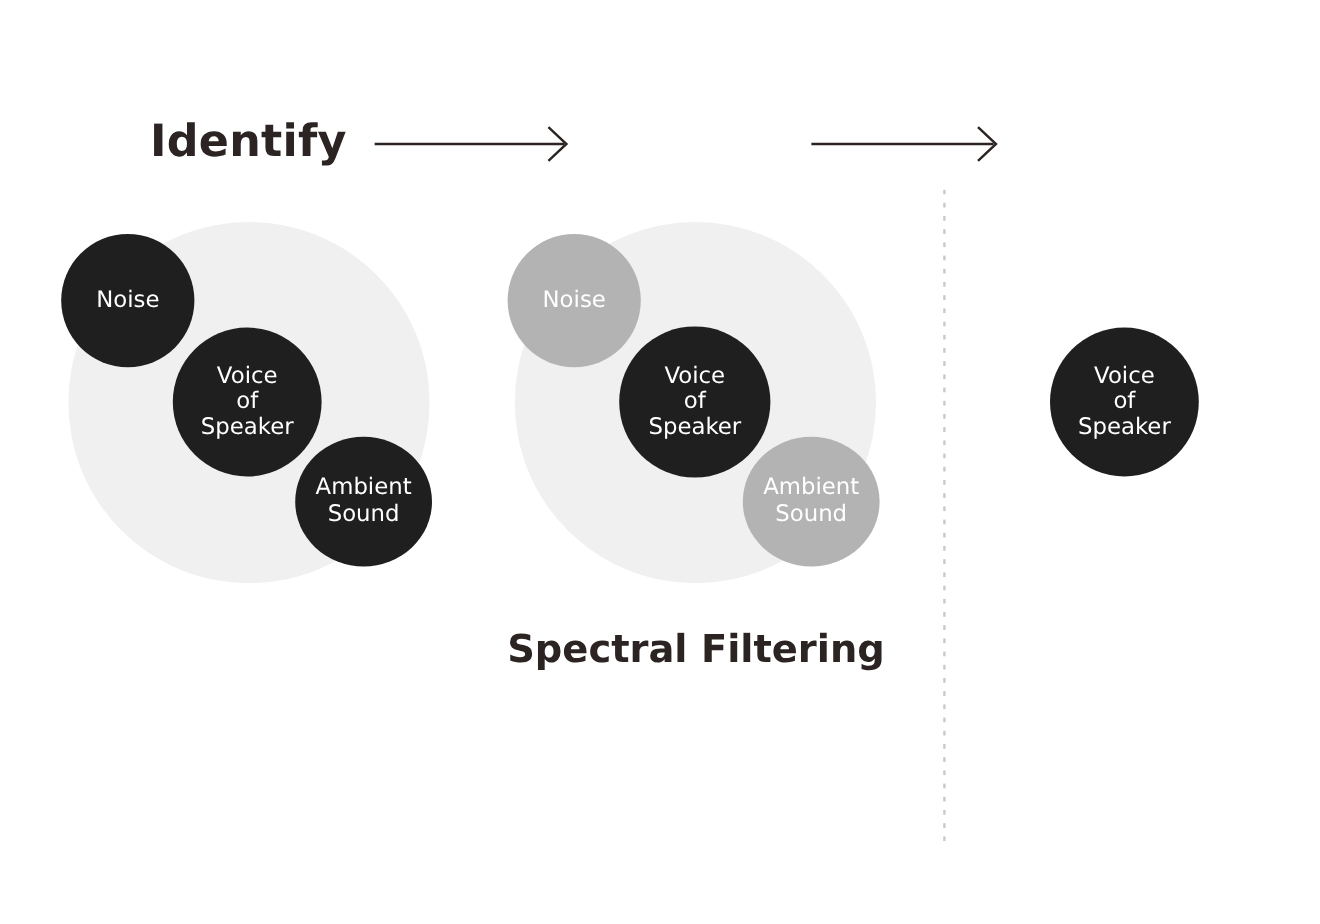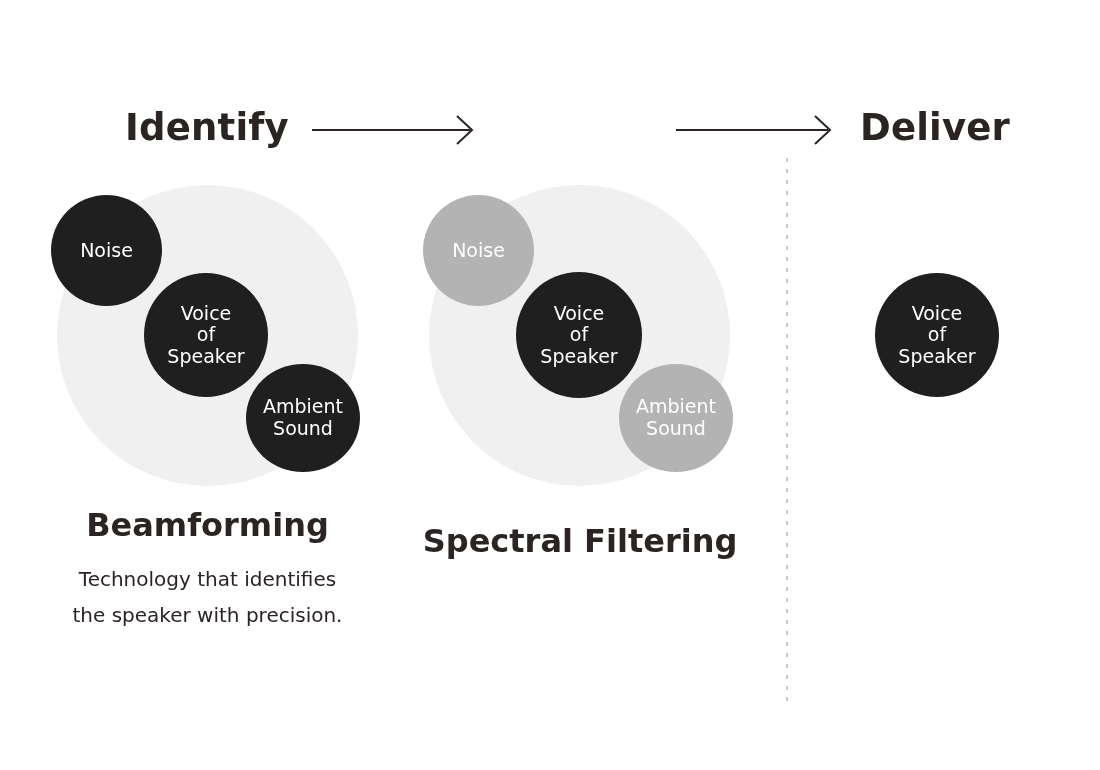--- a/index.html
+++ b/index.html
@@ -17,21 +17,21 @@
   }
   .stage {
     position: absolute;
     inset: 0;
   }
 
   
   .header-row {
     position: absolute;
     left: 0;
-    top: 96px;
+    top: 86px;
     width: 1100px;
     height: 64px;
     text-decoration: underline;
   }
   .phase-label {
     position: absolute;
     font-size: 37px;
     font-weight: bold;
     letter-spacing: 0.2px;
     line-height: 64px;
@@ -163,21 +163,20 @@
     </div>
 
 
     <div class="arrow" id="arrow-2">
       <svg width="160" height="64" viewBox="0 0 160 64" aria-hidden="true">
         <line x1="0" y1="34" x2="152" y2="34" stroke="#2b2422" stroke-width="2"></line>
         <polyline points="139,20 154,34 139,48" fill="none" stroke="#2b2422" stroke-width="2"></polyline>
       </svg>
     </div>
 
-    <div class="phase-label" id="phase-deliver">Deliver</div>
   </div>
 
   <div class="divider"></div>
 
   <div class="diagram">
 
     <div class="bubble bubble-halo" id="halo-1"></div>
 
     <div class="bubble bubble-dark" id="g1-noise">
       <span class="bubble-label">Noise</span>
@@ -211,24 +210,19 @@
 Sound</span>
     </div>
 
     <div class="bubble bubble-dark" id="g3-voice">
       <span class="bubble-label">Voice
 of
 Speaker</span>
     </div>
   </div>
 
-  <div class="col" id="col-1">
-    <h2 class="col-title">Beamforming</h2>
-    <p class="col-body">Technology that identifies
-the speaker with precision.</p>
-  </div>
 
   <div class="col" id="col-2">
     <h2 class="col-title">Spectral Filtering</h2>
   </div>
 
 
 </div>
 
 </body></html>

